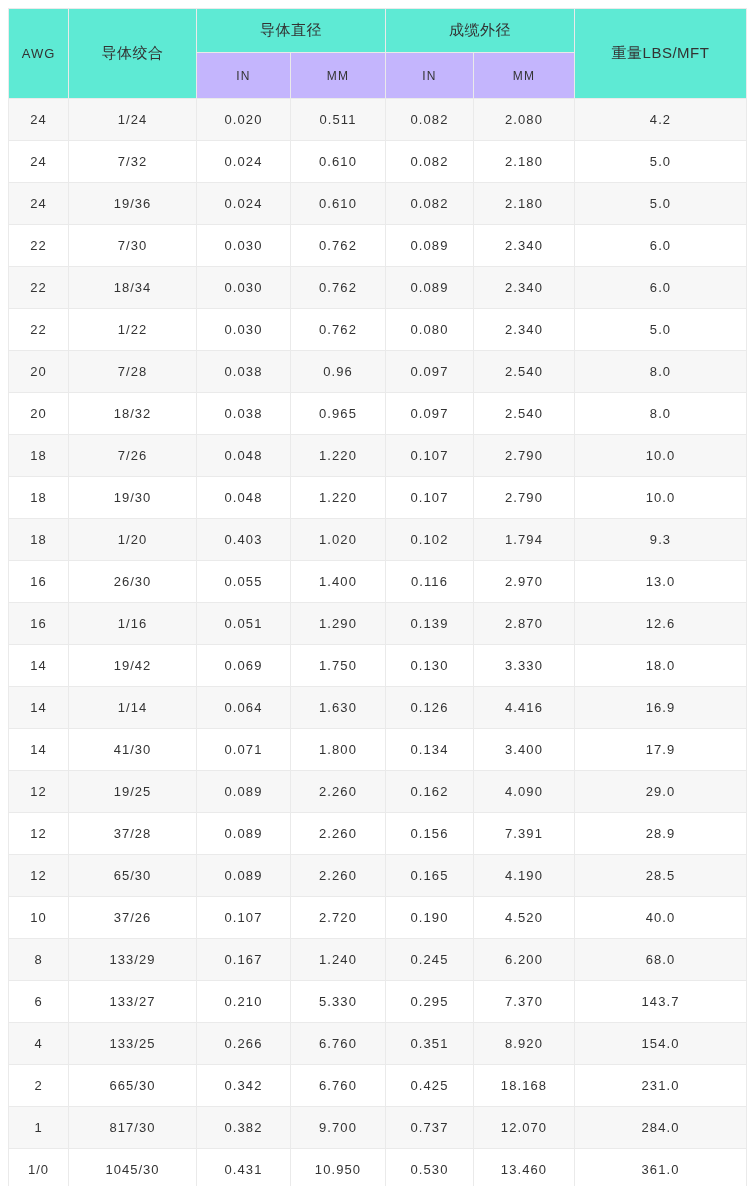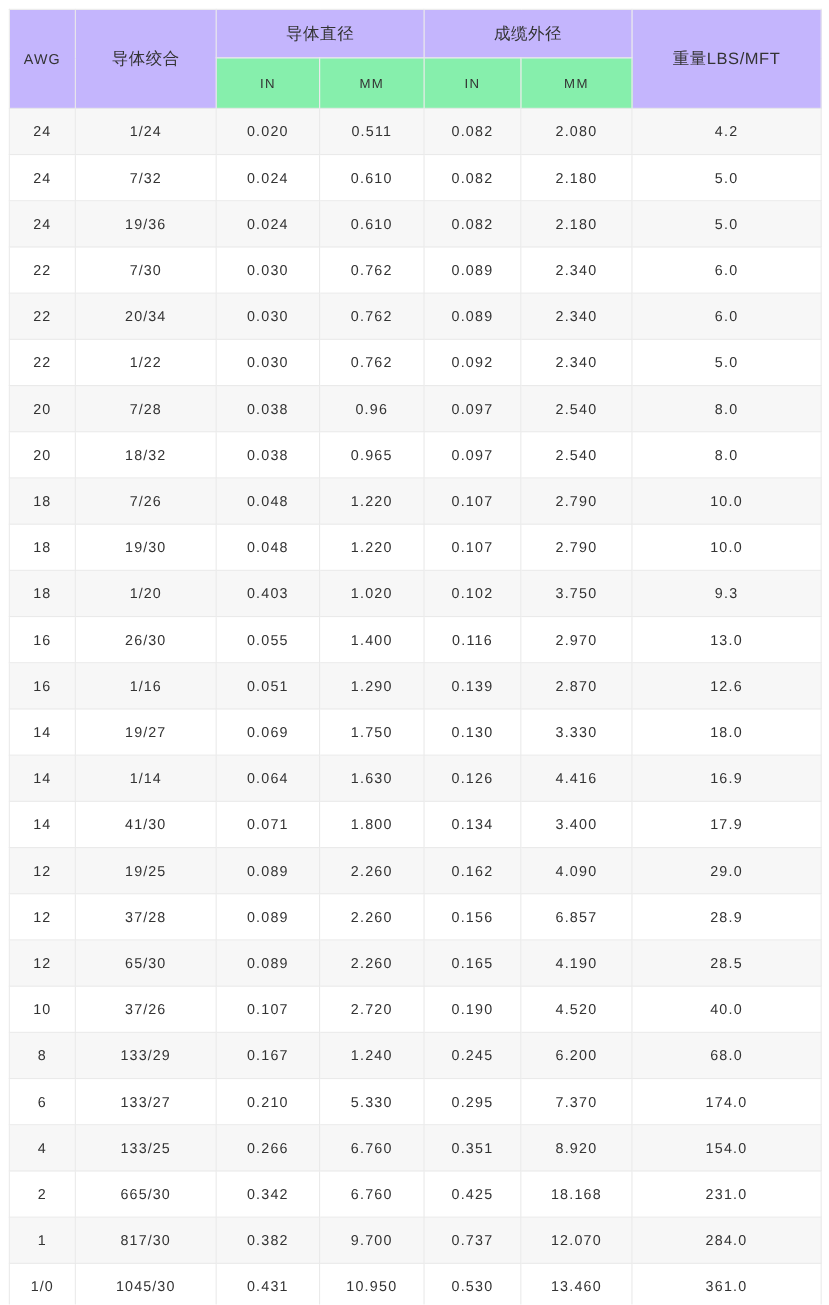--- a/index.html
+++ b/index.html
@@ -37,32 +37,32 @@
   col.c-awg      { width: 60px;  }
   col.c-strand   { width: 128px; }
   col.c-cd-in    { width: 94px;  }
   col.c-cd-mm    { width: 95px;  }
   col.c-od-in    { width: 88px;  }
   col.c-od-mm    { width: 101px; }
   col.c-weight   { width: 172px; }
 
   tr.header-main th {
     height: 43px;
-    background: #c4b5fd;
+    background: #5eead4;
     font-size: 15px;
     letter-spacing: 0.5px;
   }
   tr.header-main th.lat {
     font-size: 13px;
     letter-spacing: 1px;
     margin-top: 42px;
   }
   tr.header-sub th {
     height: 45px;
-    background: #86efac;
+    background: #c4b5fd;
     font-size: 12px;
     letter-spacing: 1.2px;
   }
   tbody tr { height: 42px; }
   tbody tr:nth-child(odd)  { background: #f7f7f7; }
   tbody tr:nth-child(even) { background: #ffffff; }
   tbody td {
     font-size: 13px;
     letter-spacing: 1.1px;
   }
@@ -131,33 +131,33 @@
           <td class="awg-cell">22</td>
           <td class="strand-cell">7/30</td>
           <td>0.030</td>
           <td>0.762</td>
           <td>0.089</td>
           <td>2.340</td>
           <td>6.0</td>
         </tr>
         <tr>
           <td class="awg-cell">22</td>
-          <td class="strand-cell">20/34</td>
+          <td class="strand-cell">18/34</td>
           <td>0.030</td>
           <td>0.762</td>
           <td>0.089</td>
           <td>2.340</td>
           <td>6.0</td>
         </tr>
         <tr>
           <td class="awg-cell">22</td>
           <td class="strand-cell">1/22</td>
           <td>0.030</td>
           <td>0.762</td>
-          <td>0.092</td>
+          <td>0.080</td>
           <td>2.340</td>
           <td>5.0</td>
         </tr>
         <tr>
           <td class="awg-cell">20</td>
           <td class="strand-cell">7/28</td>
           <td>0.038</td>
           <td>0.96</td>
           <td>0.097</td>
           <td>2.540</td>
@@ -189,21 +189,21 @@
           <td>0.107</td>
           <td>2.790</td>
           <td>10.0</td>
         </tr>
         <tr>
           <td class="awg-cell">18</td>
           <td class="strand-cell">1/20</td>
           <td>0.403</td>
           <td>1.020</td>
           <td>0.102</td>
-          <td>3.750</td>
+          <td>1.794</td>
           <td>9.3</td>
         </tr>
         <tr>
           <td class="awg-cell">16</td>
           <td class="strand-cell">26/30</td>
           <td>0.055</td>
           <td>1.400</td>
           <td>0.116</td>
           <td>2.970</td>
           <td>13.0</td>
@@ -212,21 +212,21 @@
           <td class="awg-cell">16</td>
           <td class="strand-cell">1/16</td>
           <td>0.051</td>
           <td>1.290</td>
           <td>0.139</td>
           <td>2.870</td>
           <td>12.6</td>
         </tr>
         <tr>
           <td class="awg-cell">14</td>
-          <td class="strand-cell">19/27</td>
+          <td class="strand-cell">19/42</td>
           <td>0.069</td>
           <td>1.750</td>
           <td>0.130</td>
           <td>3.330</td>
           <td>18.0</td>
         </tr>
         <tr>
           <td class="awg-cell">14</td>
           <td class="strand-cell">1/14</td>
           <td>0.064</td>
@@ -252,21 +252,21 @@
           <td>0.162</td>
           <td>4.090</td>
           <td>29.0</td>
         </tr>
         <tr>
           <td class="awg-cell">12</td>
           <td class="strand-cell">37/28</td>
           <td>0.089</td>
           <td>2.260</td>
           <td>0.156</td>
-          <td>6.857</td>
+          <td>7.391</td>
           <td>28.9</td>
         </tr>
         <tr>
           <td class="awg-cell">12</td>
           <td class="strand-cell">65/30</td>
           <td>0.089</td>
           <td>2.260</td>
           <td>0.165</td>
           <td>4.190</td>
           <td>28.5</td>
@@ -289,21 +289,21 @@
           <td>6.200</td>
           <td>68.0</td>
         </tr>
         <tr>
           <td class="awg-cell">6</td>
           <td class="strand-cell">133/27</td>
           <td>0.210</td>
           <td>5.330</td>
           <td>0.295</td>
           <td>7.370</td>
-          <td>174.0</td>
+          <td>143.7</td>
         </tr>
         <tr>
           <td class="awg-cell">4</td>
           <td class="strand-cell">133/25</td>
           <td>0.266</td>
           <td>6.760</td>
           <td>0.351</td>
           <td>8.920</td>
           <td>154.0</td>
         </tr>

